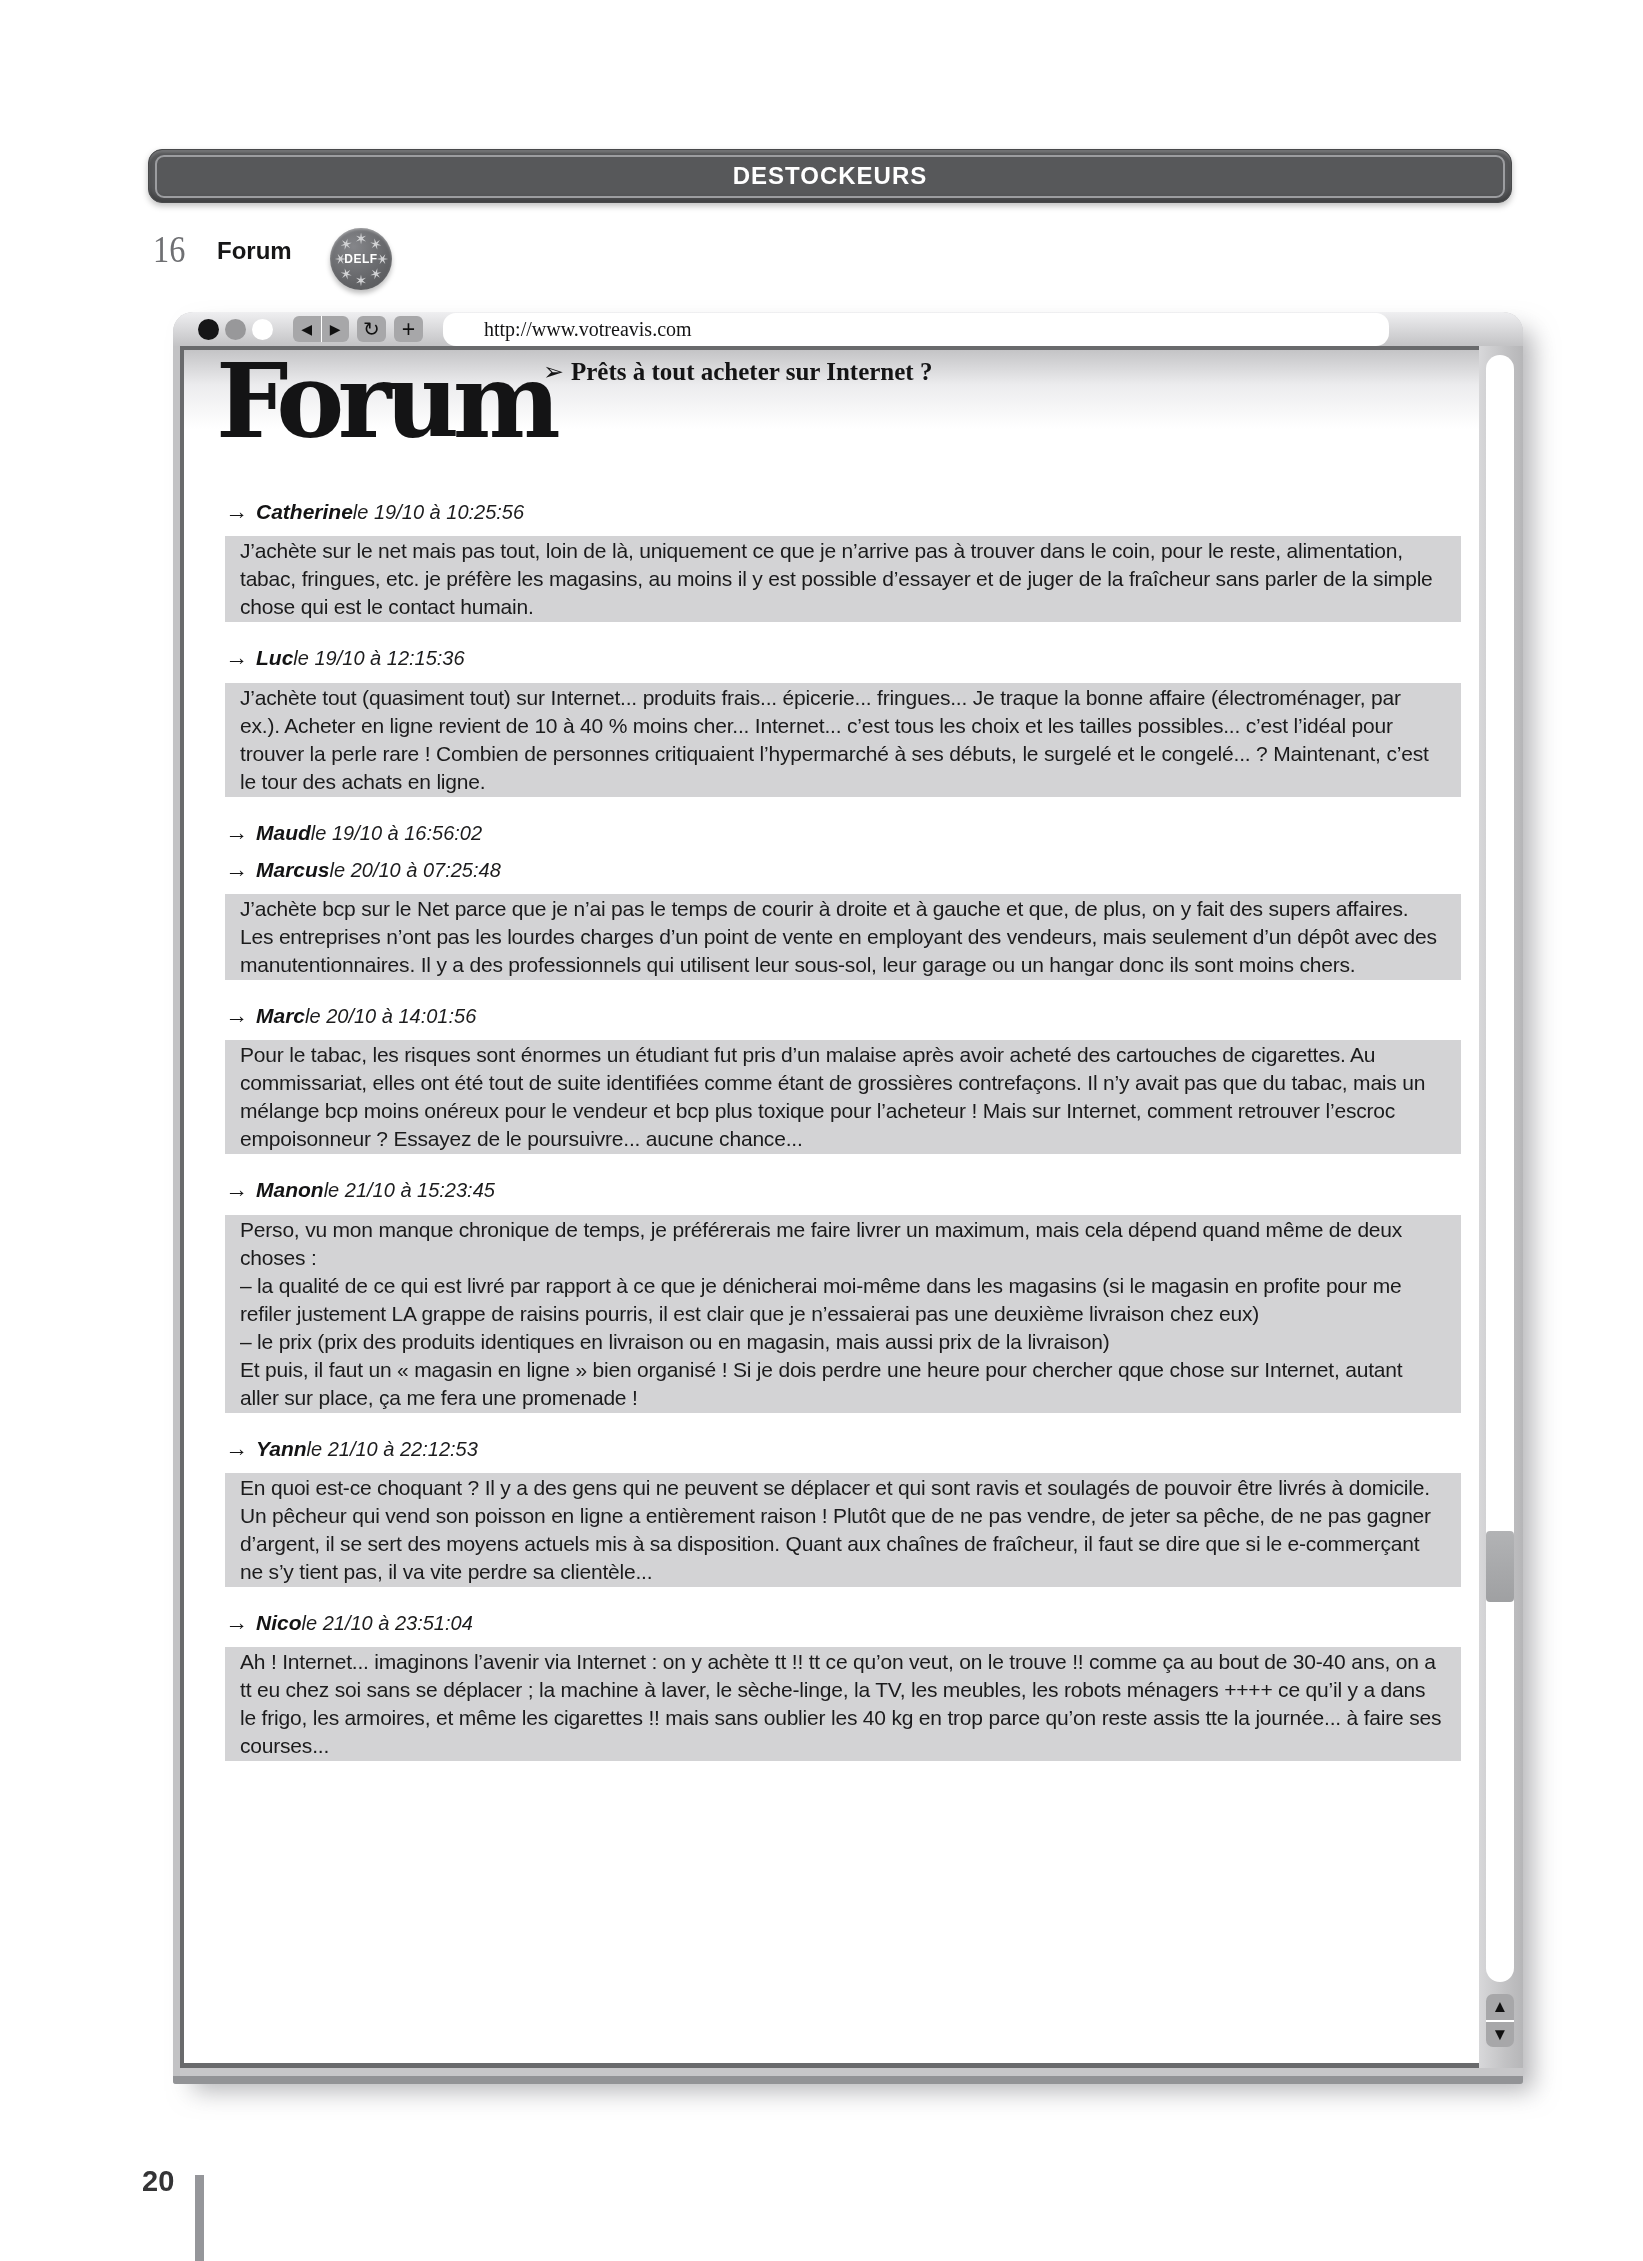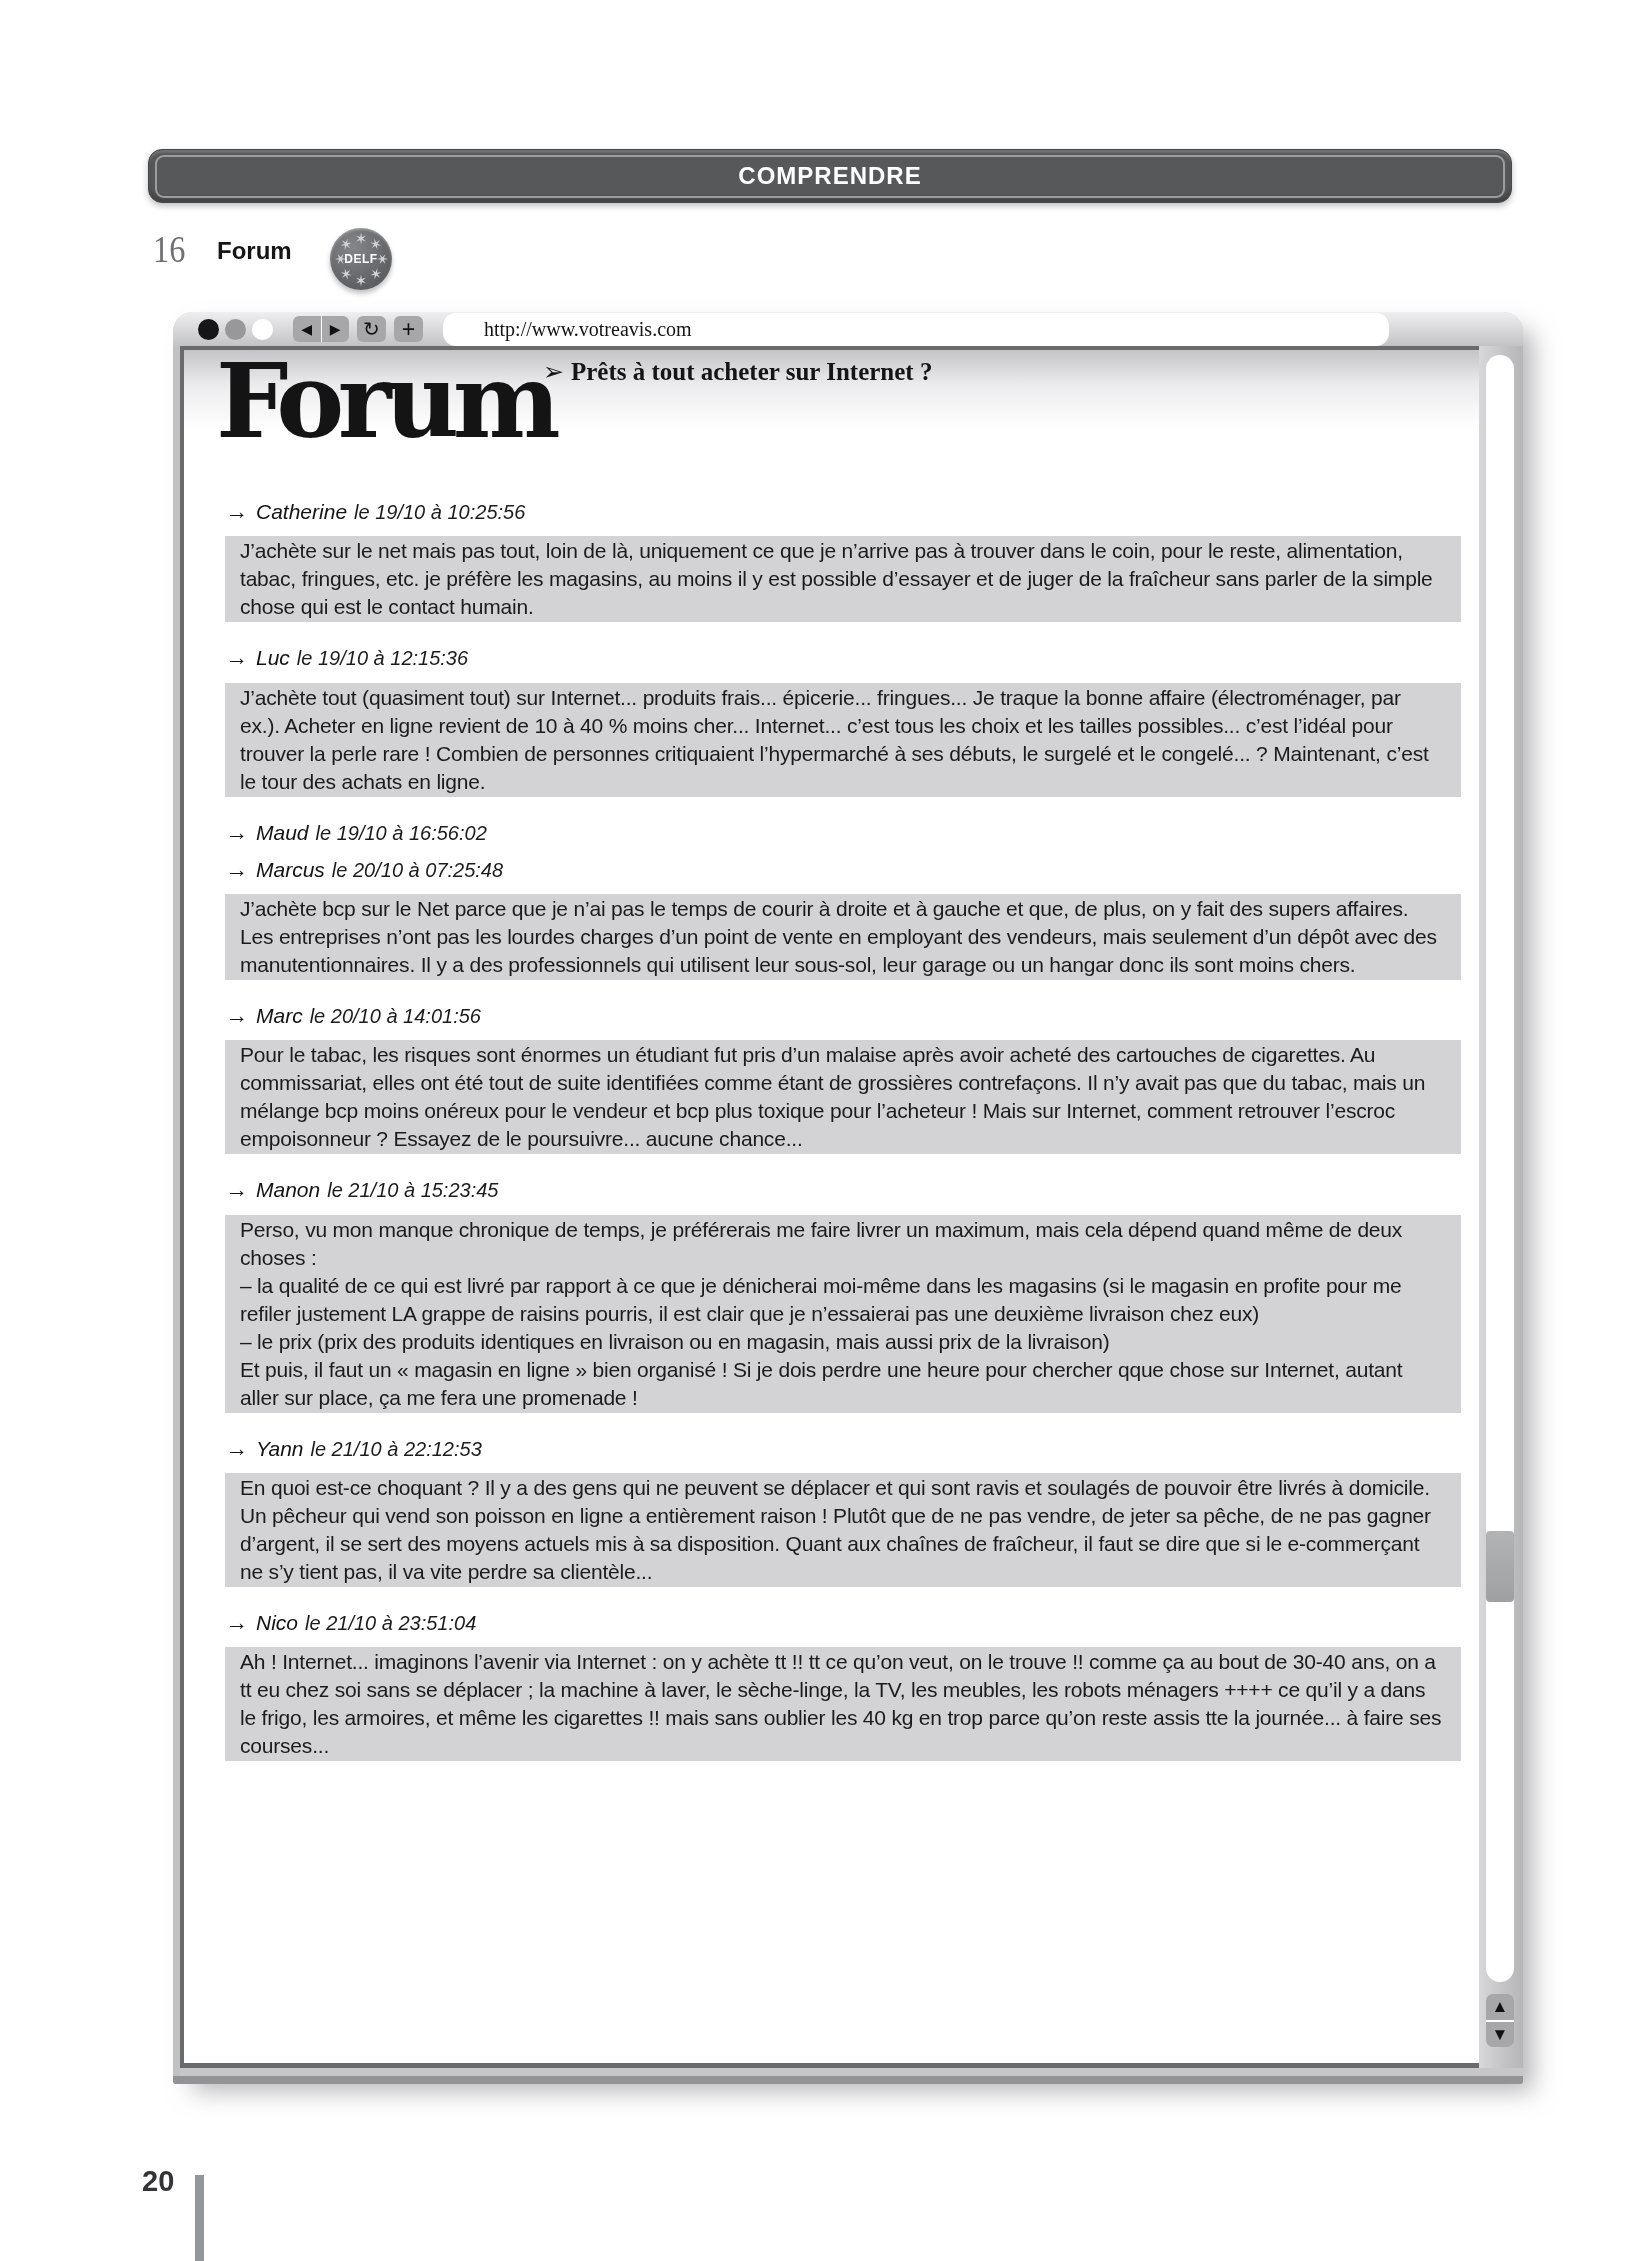--- a/index.html
+++ b/index.html
@@ -112,36 +112,36 @@
   .intro{
     position:absolute;left:359px;top:6px;width:924px;
     font-family:"Liberation Serif",serif;font-weight:bold;font-size:25px;line-height:31px;color:#141415;
   }
   .intro p{margin:0;}
   .intro-arrow{font-family:"DejaVu Sans",sans-serif;font-weight:normal;margin-right:7px;}
   .intro em{font-style:italic;}
   .posts{position:absolute;left:41px;top:149px;width:1236px;}
   .post-header{display:flex;align-items:baseline;margin:0 0 12px 0;line-height:1.1;}
   .post-arrow{font-size:23px;font-weight:bold;margin-right:8px;color:#141415;}
-  .post-author{font-size:21px;font-weight:normal;font-style:italic;margin-right:7px;color:#141415;}
+  .post-author{font-size:21px;font-weight:bold;font-style:italic;color:#141415;}
   .post-date{font-size:20px;font-style:italic;color:#1c1c1d;}
   .post-box{
     background:#d3d3d5;padding:1px 15px;margin-bottom:23px;
     font-size:21px;line-height:28px;letter-spacing:-0.2px;color:#1b1b1c;white-space:pre-line;
   }
   
   .page-number{position:absolute;left:142px;top:2167px;font-size:29px;font-weight:bold;color:#343436;line-height:1;}
   .page-number-bar{position:absolute;left:195px;top:2175px;width:9px;height:86px;background:#95969a;}
 </style>
 </head>
 <body>
 
 <div class="comprendre-bar">
   <div class="comprendre-inner"></div>
-  <div class="comprendre-label">COMPRENDRE</div>
+  <div class="comprendre-label">DESTOCKEURS</div>
 </div>
 
 <div class="lesson-number">16</div>
 <div class="lesson-title">Forum</div>
 <div class="badge">
   <span class="star">✶</span>
   <span class="star">✶</span>
   <span class="star">✶</span>
   <span class="star">✶</span>
   <span class="star">✶</span>

